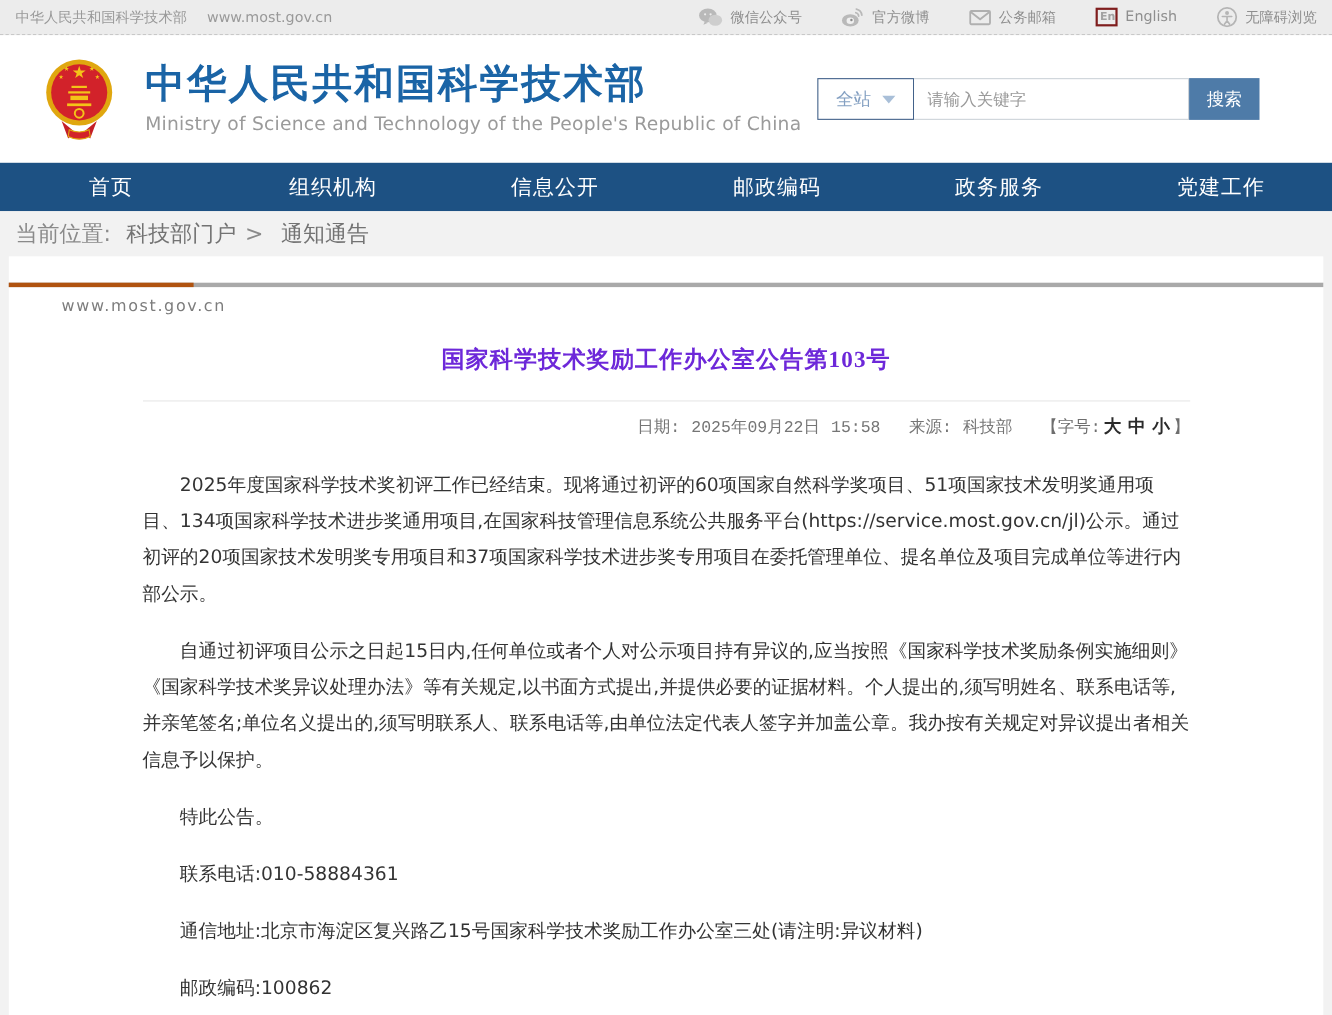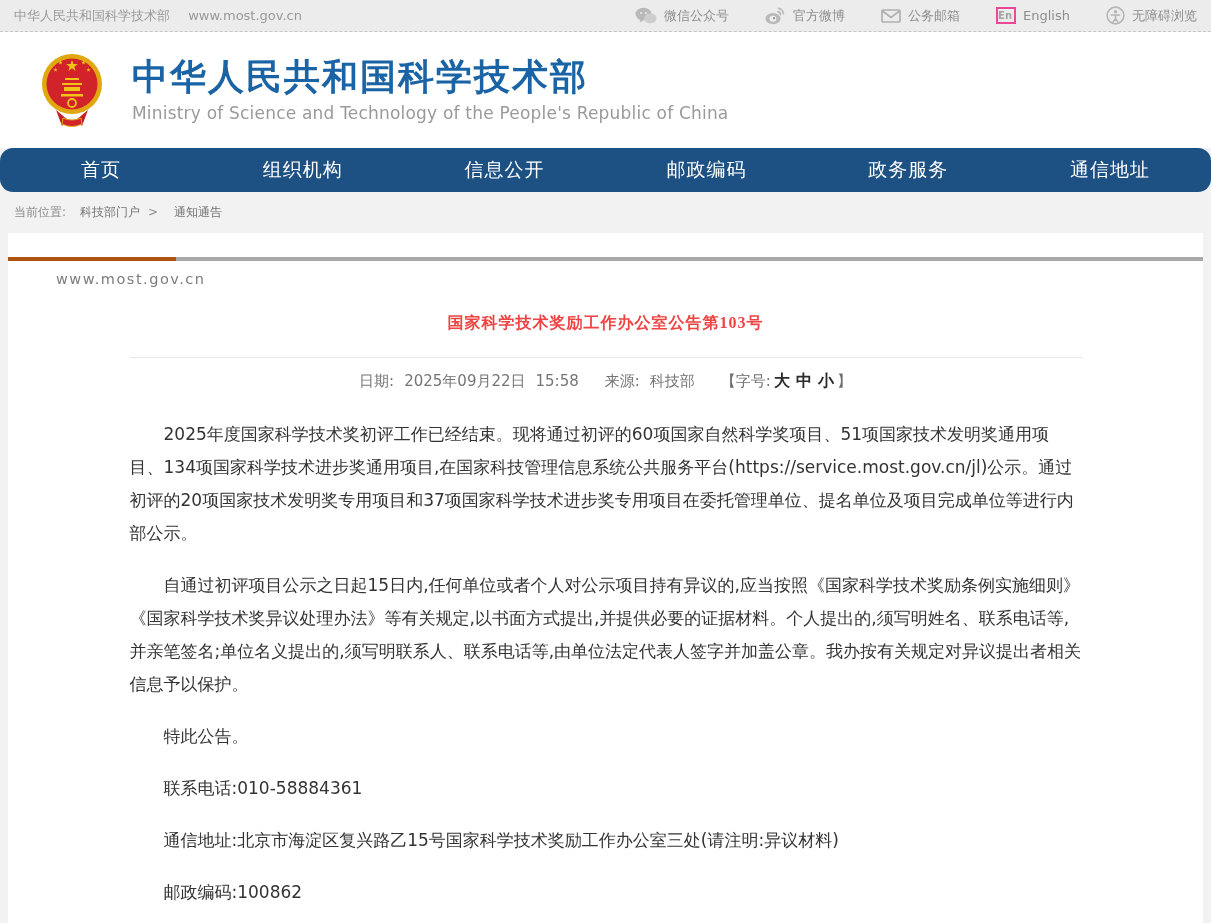--- a/index.html
+++ b/index.html
@@ -11,57 +11,57 @@
   
   .topbar {
     height:32px; background:#ececec; border-bottom:1px dashed #c8c8c8;
     display:flex; align-items:center; justify-content:space-between;
     padding:0 14px; font-size:13px; color:#999;
   }
   .topbar-left span { margin-right:14px; }
   .topbar-right { display:flex; align-items:center; }
   .topbar-link { display:flex; align-items:center; margin-left:36px; color:#8e8e8e; cursor:pointer; text-decoration:none; }
   .topbar-link svg { margin-right:7px; display:block; }
-  .en-box { display:inline-block; width:20px; height:17px; border:2px solid #ec4899; color:#a2a2a2;
-            font-size:10px; font-weight:bold; text-align:left; line-height:13px; margin-right:7px; }
+  .en-box { display:inline-block; width:20px; height:17px; border:2px solid #7f1d1d; color:#a2a2a2;
+            font-size:10px; font-weight:bold; text-align:right; line-height:13px; margin-right:7px; }
   
   .header { height:116px; background:#ffffff; display:flex; align-items:center; justify-content:space-between; padding:0 66px 0 40px; }
   .brand { display:flex; align-items:center; }
   .emblem { width:64px; height:80px; margin-right:28px; }
   .brand-cn { color:#1a64a6; font-size:36px; font-weight:bold; letter-spacing:2px; line-height:1.1; }
   .brand-en { color:#9a9a9a; font-size:17px; margin-top:6px; letter-spacing:.2px; }
   
   .search { display:flex; align-items:stretch; height:38px; }
   .scope { width:88px; border:1px solid #43628a; background:#fff; color:#84a0c2; font-size:16px;
            display:flex; align-items:center; justify-content:center; cursor:pointer; }
   .scope .caret { width:0; height:0; border-left:6px solid transparent; border-right:6px solid transparent;
                   border-top:7px solid #a9bfd8; margin-left:10px; }
   .search input { width:250px; border:1px solid #cdd3d9; border-left:none; padding:0 12px; font-size:15px; color:#333; outline:none; }
   .search input::placeholder { color:#9b9b9b; }
   .search button { width:64px; background:#4e7ba8; color:#fff; border:none; font-size:16px; cursor:pointer; }
   
-  .nav { height:44px; background:#1d5183; display:flex;border-radius:13px; }
+  .nav { height:44px; background:#1d5183; display:flex; }
   .nav a { flex:1; display:flex; align-items:center; justify-content:center; color:#fff;
            font-size:19px; text-decoration:none; letter-spacing:1px; }
   
   .crumbs { height:40px; background:#f2f2f2; display:flex; align-items:center; padding:0 14px;
-            font-size:12px; color:#8a8a8a; }
+            font-size:20px; color:#8a8a8a; }
   .crumbs .sep { margin:0 8px; }
   .crumbs a { color:#737373; text-decoration:none; margin-left:8px; cursor:pointer; }
   .crumbs a.first { margin-left:14px; }
   
   .page { position:absolute; left:8px; right:8px; top:233px; bottom:0; background:#fff; }
   .rule { margin-top:24px; height:4px; background:#a9a9a9; position:relative; }
   .rule .orange { position:absolute; left:0; top:0; height:4px; width:168px; background:#b05310; }
   .watermark { margin:10px 0 0 48px; color:#7d7d7d; font-size:14.5px; letter-spacing:1.5px; }
   .article { width:952px; margin:0 auto; }
-  .article h1 { margin-top:26px; text-align:center; font-size:16px; font-weight:bold; color:#ef4444;
+  .article h1 { margin-top:26px; text-align:center; font-size:21px; font-weight:bold; color:#6d28d9;
                 font-family:"Liberation Serif","DejaVu Serif",serif; letter-spacing:1px; }
   .meta-divider { margin-top:23px; border:none; border-top:1px solid #e7e7e7; }
-  .meta { margin-top:13px; text-align:center; font-size:15px; color:#757575; }
+  .meta { margin-top:13px; text-align:right; font-size:15px; color:#757575;font-family:Liberation Mono, monospace; }
   .meta .gap-s { display:inline-block; width:10px; }
   .meta .gap-l { display:inline-block; width:26px; }
   .meta .sizer { color:#6e6e6e; }
   .meta .size-link { color:#2b2b2b; font-weight:600; margin:0 3px; font-size:16px; cursor:pointer; text-decoration:none; }
   .body { margin-top:26px; font-size:17px; color:#333; line-height:33px; }
   .body p { text-indent:2em; margin-bottom:19px; }
 </style>
 </head>
 <body>
 
@@ -131,29 +131,37 @@
       <rect x="22" y="33" width="20" height="2" fill="#f4c318"></rect>
       <rect x="24" y="37" width="16" height="4" fill="#f4c318"></rect>
       <rect x="21" y="44" width="22" height="2.5" fill="#f4c318"></rect>
       <circle cx="32" cy="53" r="4" fill="none" stroke="#f4c318" stroke-width="1.8"></circle>
     </svg>
     <div>
       <div class="brand-cn">中华人民共和国科学技术部</div>
       <div class="brand-en">Ministry of Science and Technology of the People's Republic of China</div>
     </div>
   </div>
+  <div class="search">
+    <div class="scope">
+      <span>全站</span>
+      <span class="caret"></span>
+    </div>
+    <input type="text" placeholder="请输入关键字" style="">
+    <button>搜索</button>
+  </div>
 </div>
 
 <div class="nav">
   <a>首页</a>
   <a>组织机构</a>
   <a>信息公开</a>
   <a>邮政编码</a>
   <a>政务服务</a>
-  <a>通信地址</a>
+  <a>党建工作</a>
 </div>
 
 <div class="crumbs">
   <span>当前位置:</span>
   <a class="first">科技部门户</a>
   <span class="sep">&gt;</span>
   <a>通知通告</a>
 </div>
 
 <div class="page">

